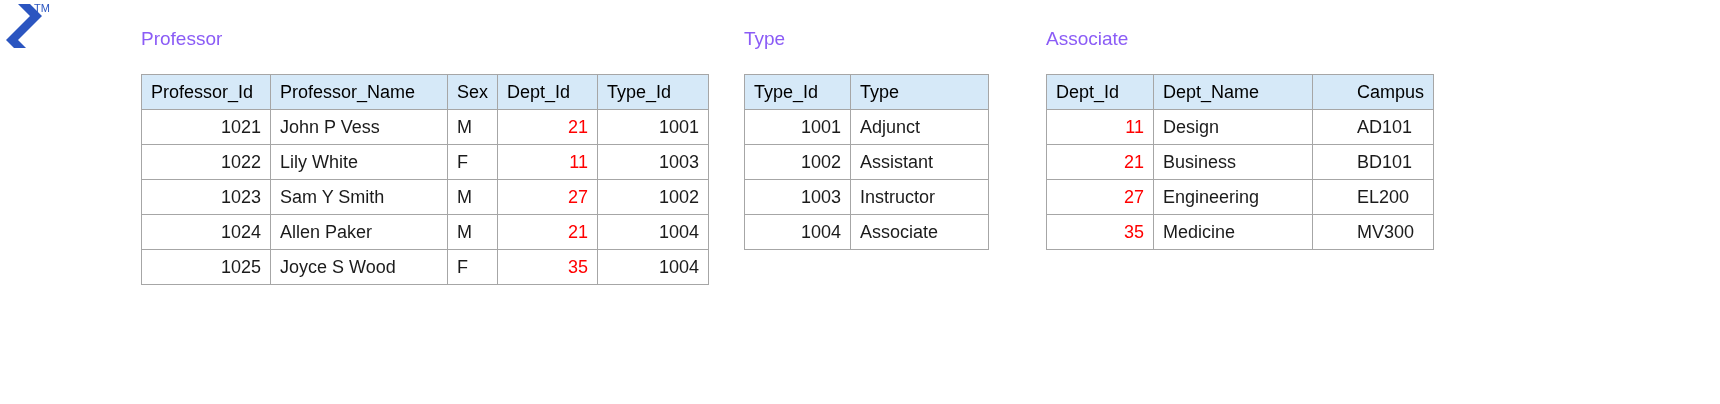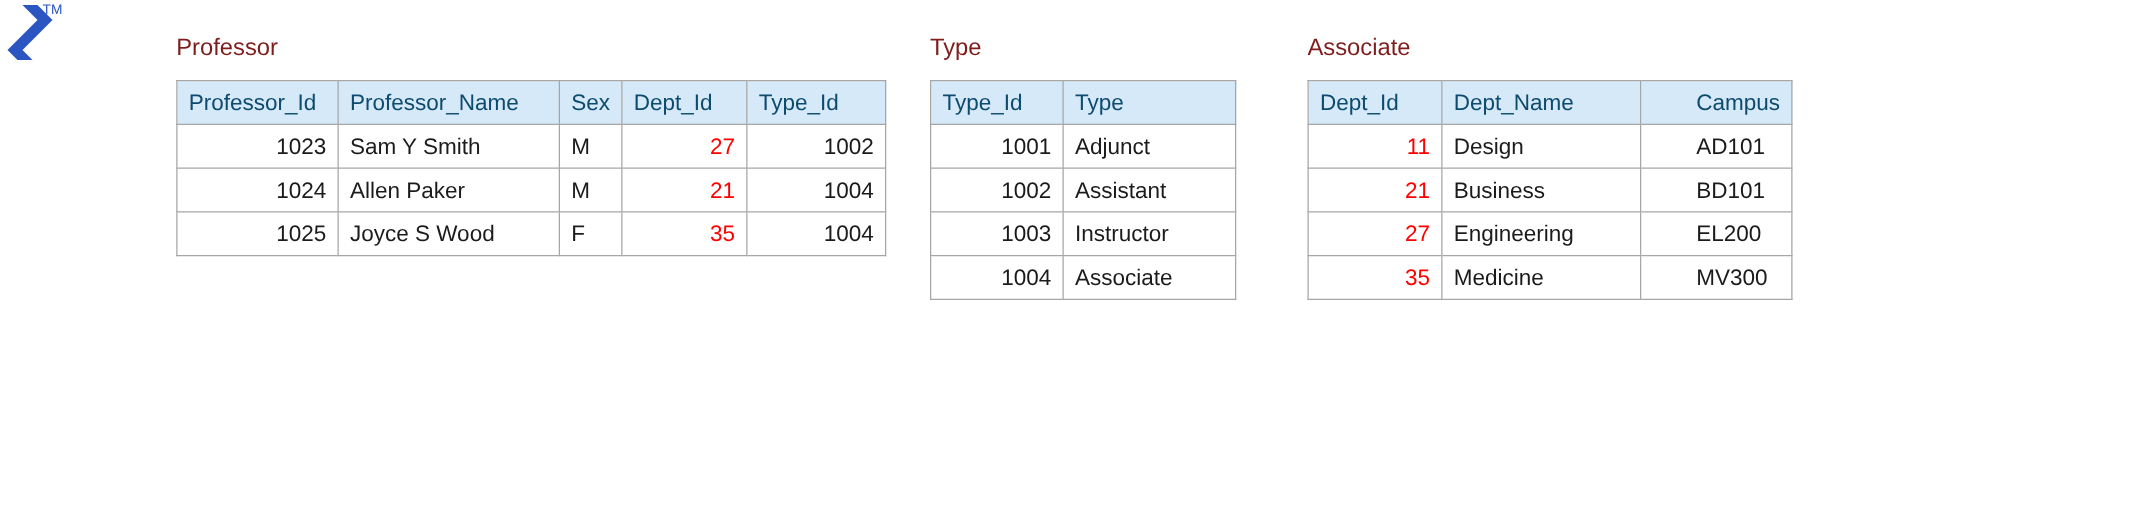--- a/index.html
+++ b/index.html
@@ -32,23 +32,23 @@
     font-family: "Liberation Sans", sans-serif;
     letter-spacing: 0px;
   }
 
   
   .table-block {
     position: absolute;
   }
   .table-caption {
     font-size: 19px;
-    color: #7f1d1d;
+    color: #8b5cf6;
     line-height: 22px;
-    margin-bottom: 14px;
+    margin-bottom: 24px;
     white-space: nowrap;
     font-family: "Liberation Sans", sans-serif;
   }
   table.grid {
     border-collapse: collapse;
     background: #ffffff;
     font-size: 18px;
     color: #1b1b1b;
     font-family: "Liberation Sans", sans-serif;
   }
@@ -58,21 +58,21 @@
     height: 35px;
     box-sizing: border-box;
     padding: 0 9px;
     font-weight: normal;
     white-space: nowrap;
     line-height: 33px;
   }
   table.grid th {
     background: #d6e9f8;
     text-align: left;
-    color: #0c4a6e;
+    color: #000000;
   }
   td.num {
     text-align: right;
   }
   td.txt {
     text-align: left;
   }
   td.fk {
     color: #ff0000;
     text-align: right;
@@ -115,20 +115,34 @@
       <tr>
         <th class="c0">Professor_Id</th>
         <th class="c1">Professor_Name</th>
         <th class="c2">Sex</th>
         <th class="c3">Dept_Id</th>
         <th class="c4">Type_Id</th>
       </tr>
     </thead>
     <tbody>
       <tr>
+        <td class="c0 num">1021</td>
+        <td class="c1 txt">John P Vess</td>
+        <td class="c2 txt">M</td>
+        <td class="c3 fk">21</td>
+        <td class="c4 num">1001</td>
+      </tr>
+      <tr>
+        <td class="c0 num">1022</td>
+        <td class="c1 txt">Lily White</td>
+        <td class="c2 txt">F</td>
+        <td class="c3 fk">11</td>
+        <td class="c4 num">1003</td>
+      </tr>
+      <tr>
         <td class="c0 num">1023</td>
         <td class="c1 txt">Sam Y Smith</td>
         <td class="c2 txt">M</td>
         <td class="c3 fk">27</td>
         <td class="c4 num">1002</td>
       </tr>
       <tr>
         <td class="c0 num">1024</td>
         <td class="c1 txt">Allen Paker</td>
         <td class="c2 txt">M</td>

